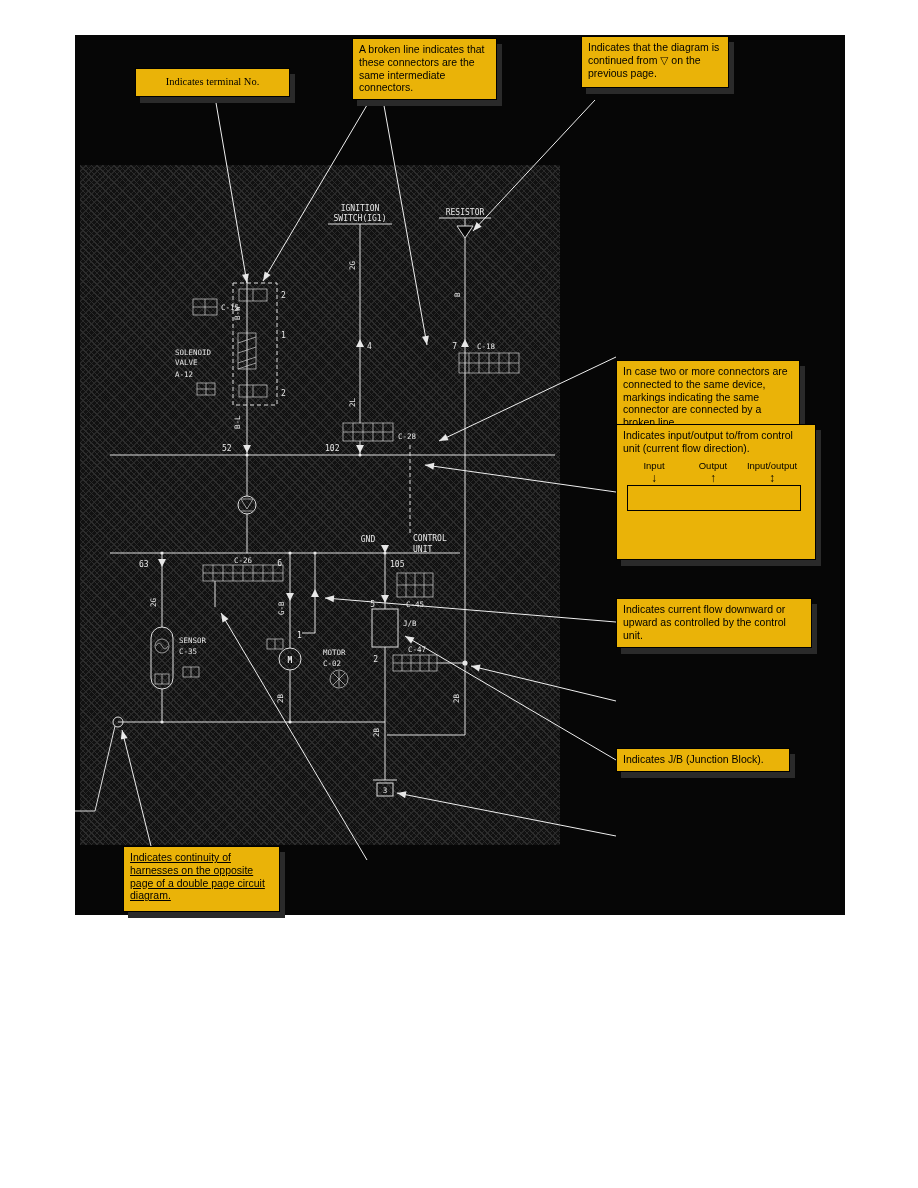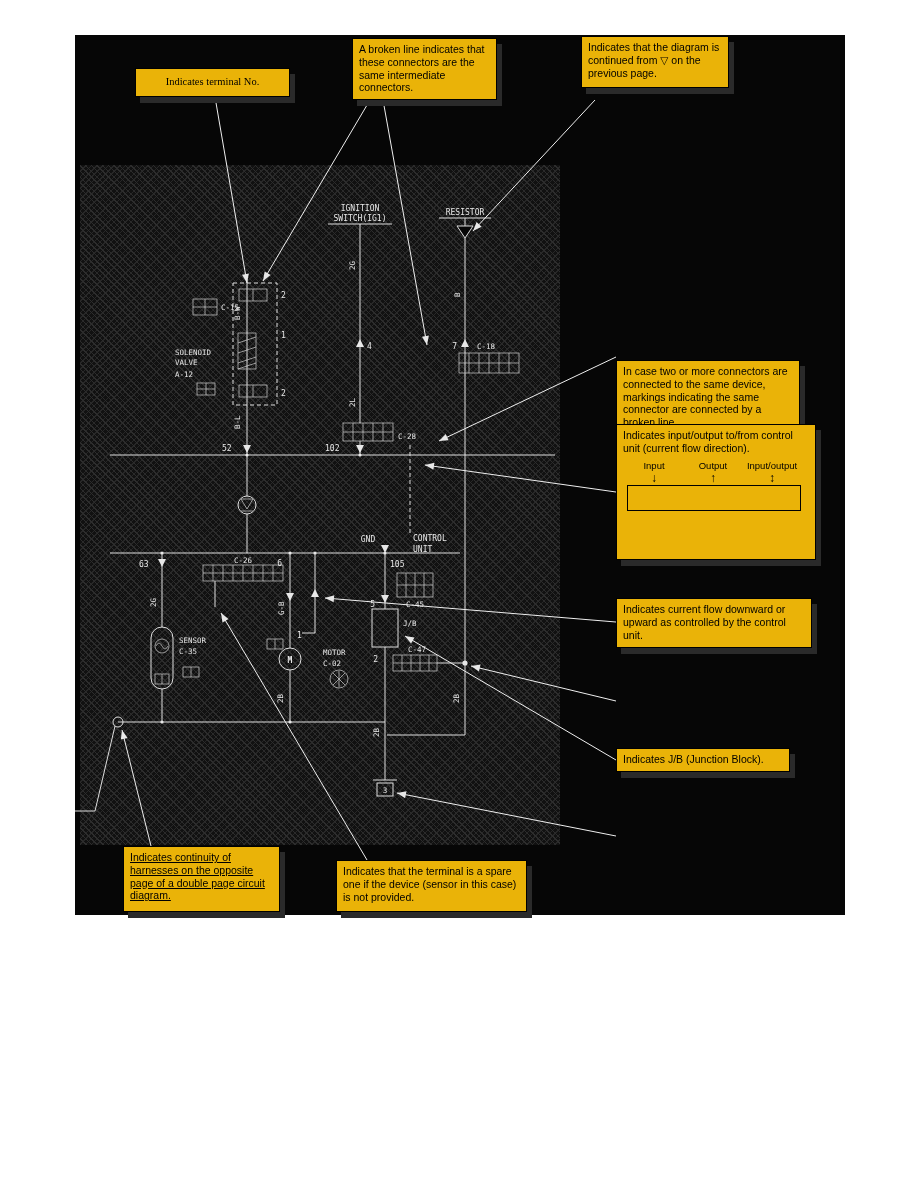--- a/index.html
+++ b/index.html
@@ -297,17 +297,14 @@
 
     <div class="callout" style="left:541px;top:713px;width:174px;height:24px;">
       <span>Indicates J/B (Junction Block).</span>
     </div>
 
 
     <div class="callout" style="left:48px;top:811px;width:157px;height:66px;text-decoration:underline;">
       <span>Indicates continuity of harnesses on the opposite page of a double page circuit diagram.</span>
     </div>
 
-    <div class="callout" style="left:261px;top:825px;width:191px;height:52px;">
-      <span>Indicates that the terminal is a spare one if the device (sensor in this case) is not provided.</span>
-    </div>
   </div>
 </div>
 
 </body></html>

